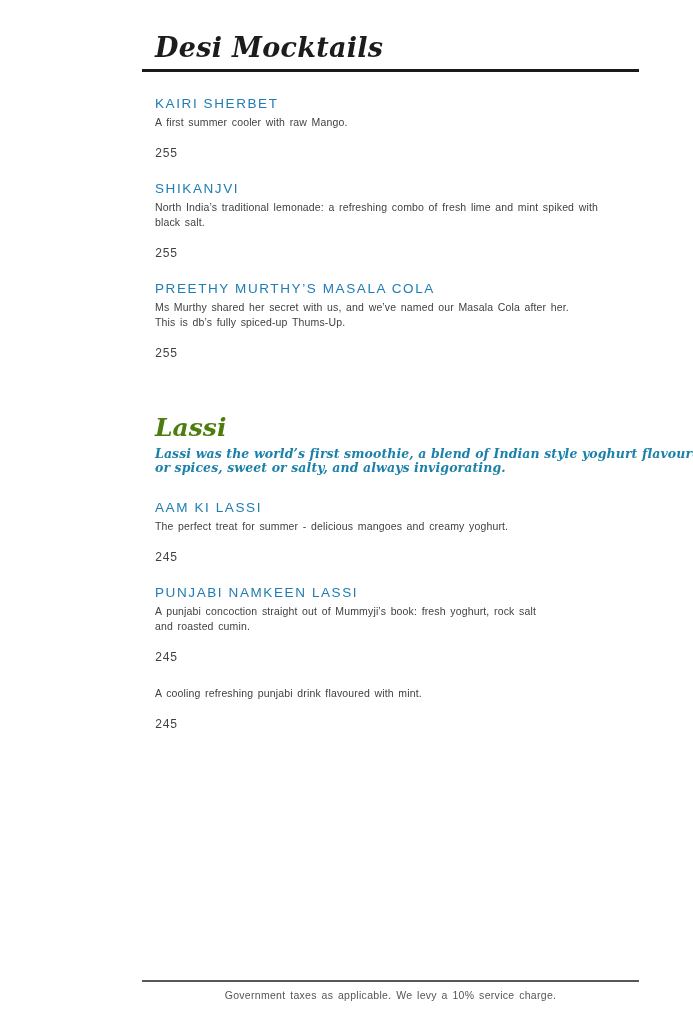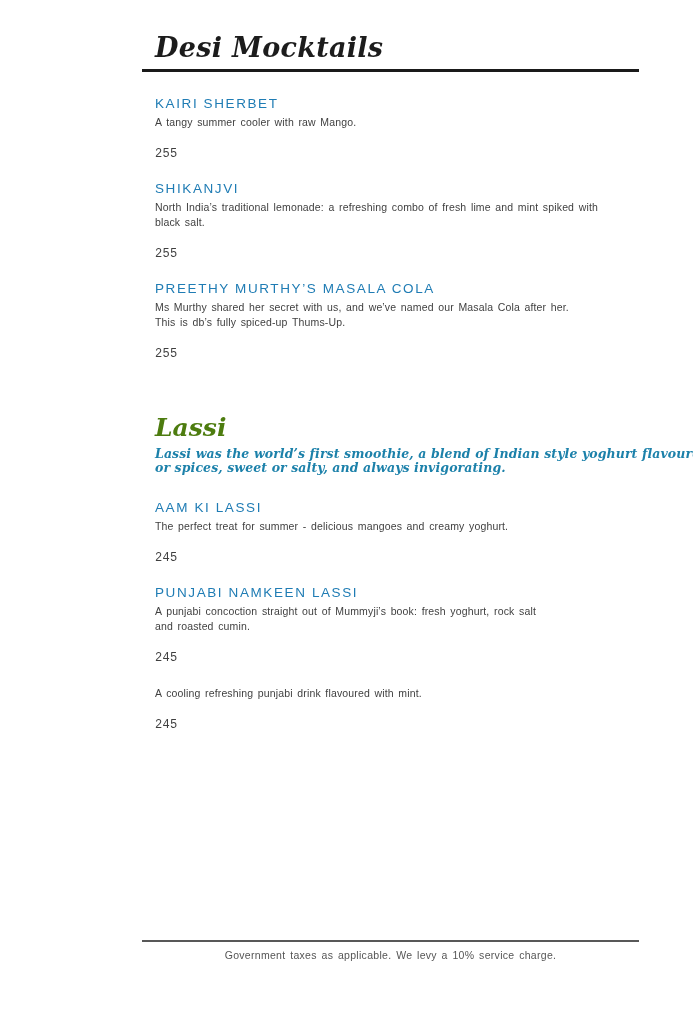--- a/index.html
+++ b/index.html
@@ -101,21 +101,21 @@
     color: #1c81aa;
     letter-spacing: 0.1px;
     white-space: nowrap;
   }
   .lassi-items .menu-item:first-child {
     margin-top: 26px;
   }
   .footer {
     position: absolute;
     left: 142px;
-    top: 940px;
+    top: 980px;
     width: 497px;
   }
   .footer-rule {
     height: 2px;
     background: #585858;
   }
   .footer-text {
     margin-top: 7px;
     text-align: center;
     font-size: 10.5px;
@@ -131,21 +131,21 @@
 <div class="content">
 
   <h1 class="page-title">Desi Mocktails</h1>
   <div class="title-rule"></div>
 
   <section class="menu-section first">
 
     <div class="menu-item">
       <h2 class="item-name">KAIRI SHERBET</h2>
       <div class="item-desc">
-        <div class="desc-line">A tangy summer cooler with raw Mango.</div>
+        <div class="desc-line">A first summer cooler with raw Mango.</div>
       </div>
       <div class="item-price">255</div>
     </div>
 
     <div class="menu-item">
       <h2 class="item-name">SHIKANJVI</h2>
       <div class="item-desc">
         <div class="desc-line">North India’s traditional lemonade: a refreshing combo of fresh lime and mint spiked with</div>
         <div class="desc-line">black salt.</div>
       </div>

